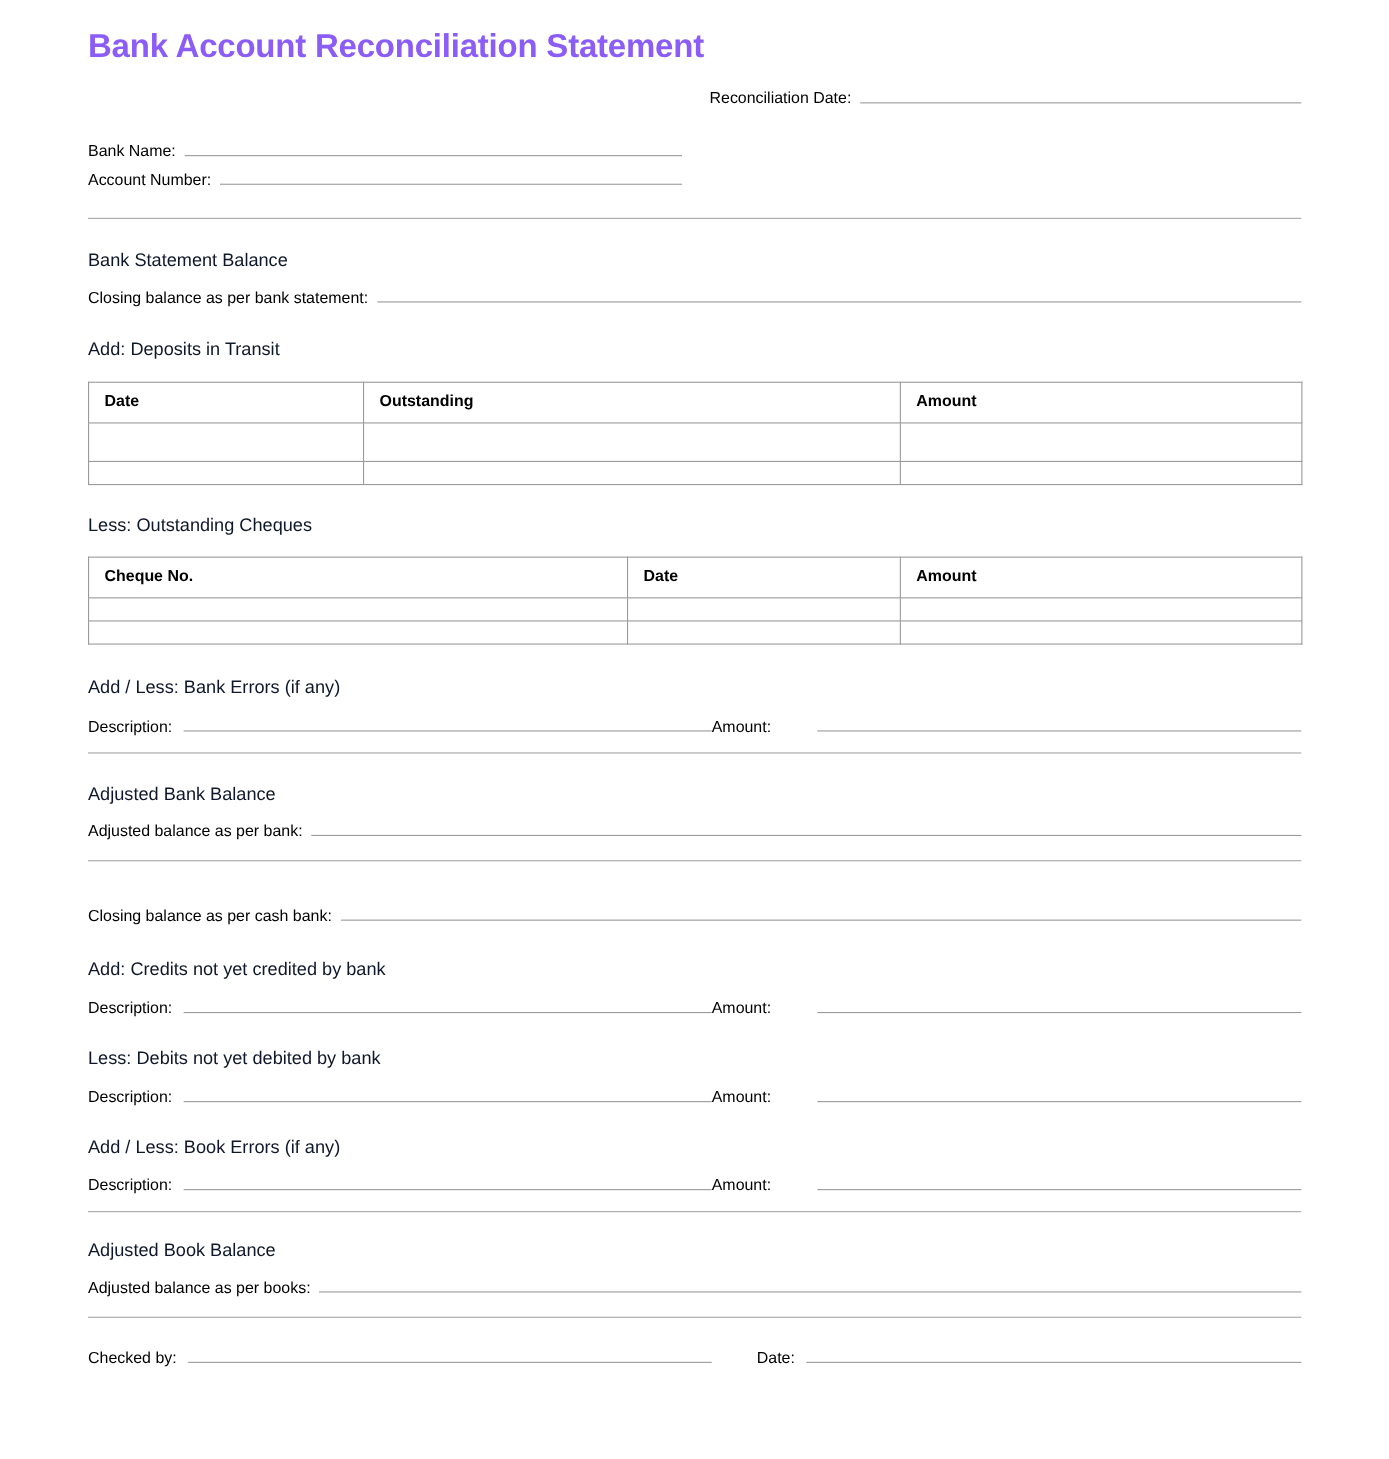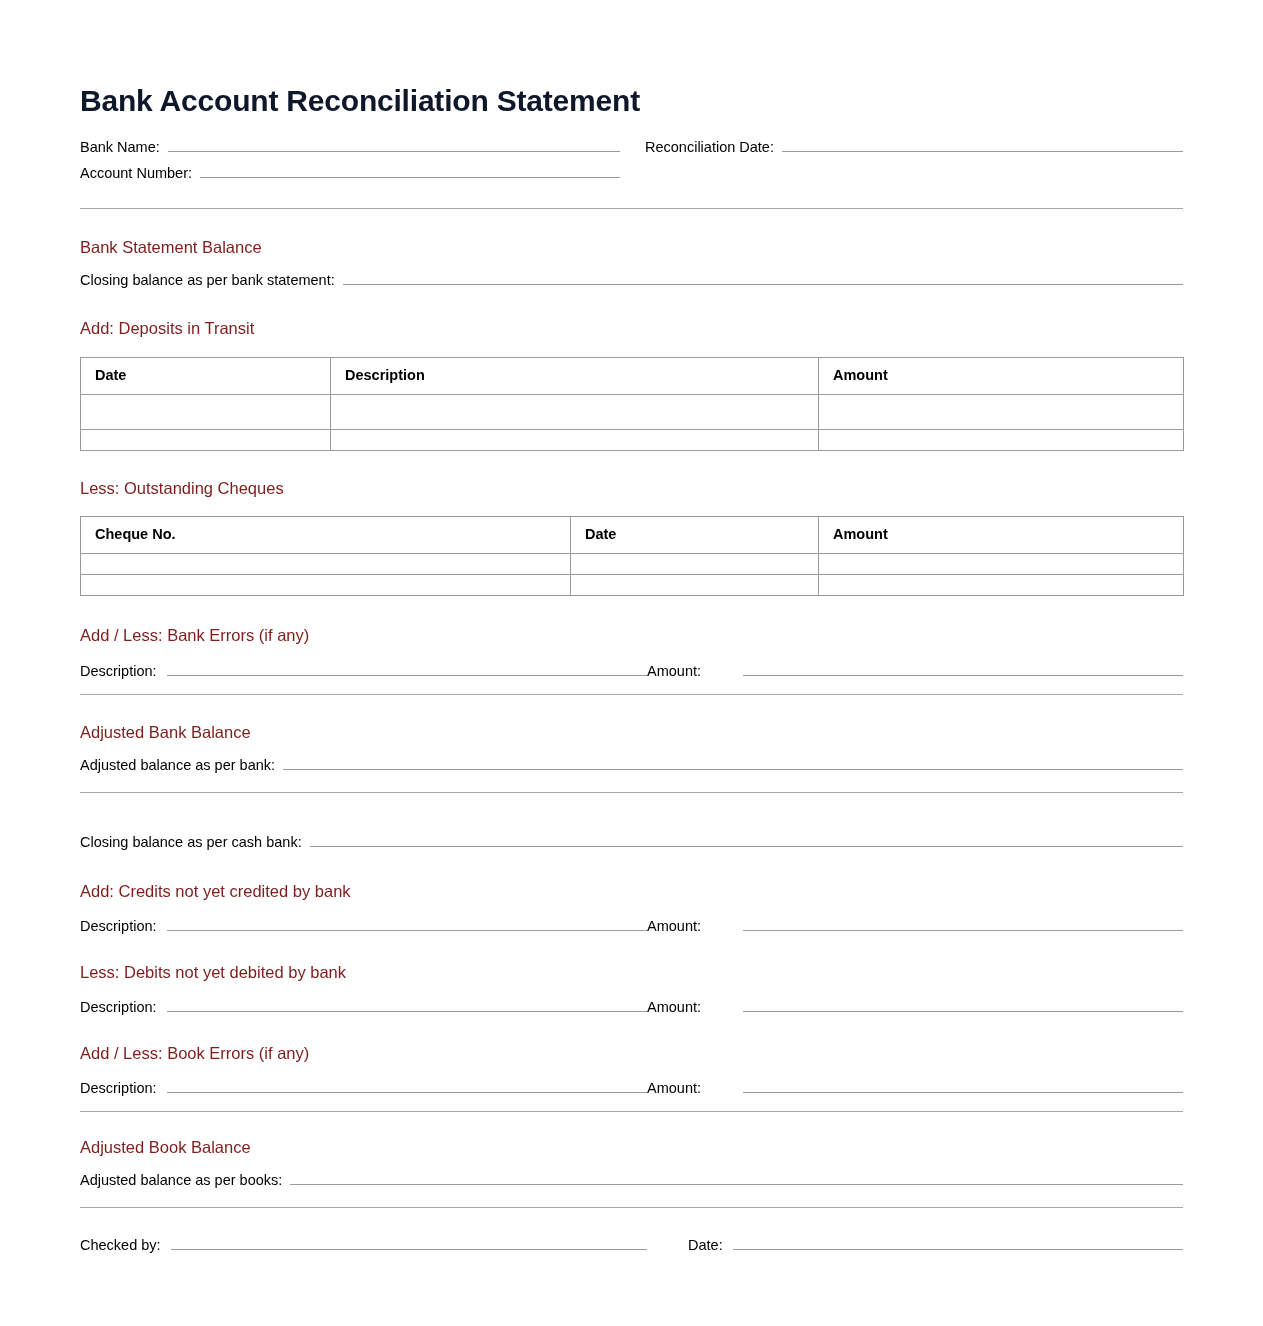--- a/index.html
+++ b/index.html
@@ -18,24 +18,24 @@
     position: relative;
     width: 1263px;
     height: 1326px;
     box-sizing: border-box;
     padding: 0 80px;
   }
   .doc-title {
     font-size: 30px;
     font-weight: bold;
     line-height: 1;
-    padding-top: 86px;
+    padding-top: 28px;
     margin: 0;
     letter-spacing: -0.2px;
-    color: #0f172a;
+    color: #8b5cf6;
   }
 
   
   .field-row {
     display: flex;
     align-items: baseline;
     margin-top: 0;
     height: 26px;
   }
   .field-label {
@@ -52,37 +52,38 @@
 
   .header-block {
     margin-top: 18px;
   }
   .header-grid {
     display: flex;
   }
   .header-col-left {
     width: 540px;
     flex: 0 0 540px;
+    margin-top: 48px;
   }
   .header-col-right {
     flex: 1 1 auto;
     margin-left: 25px;
   }
   .hr-rule {
     border: 0;
     border-top: 1px solid #a6a6a6;
     margin: 0;
     width: 100%;
   }
   .rule-spacer-1 { height: 22px; }
 
   .section-head {
     font-size: 16.5px;
     font-weight: normal;
-    color: #7f1d1d;
+    color: #0f172a;
     margin: 0;
     line-height: 1.2;
   }
 
   
   table.grid {
     border-collapse: collapse;
     width: 1103px;
     table-layout: fixed;
     margin-top: 18px;
@@ -191,21 +192,21 @@
     <div class="section-head">Add: Deposits in Transit</div>
     <table class="grid">
       <colgroup>
         <col style="width:250px">
         <col style="width:488px">
         <col style="width:365px">
       </colgroup>
       <thead>
         <tr>
           <th>Date</th>
-          <th>Description</th>
+          <th>Outstanding</th>
           <th>Amount</th>
         </tr>
       </thead>
       <tbody>
         <tr class="tall">
           <td></td>
           <td></td>
           <td></td>
         </tr>
         <tr class="short">

